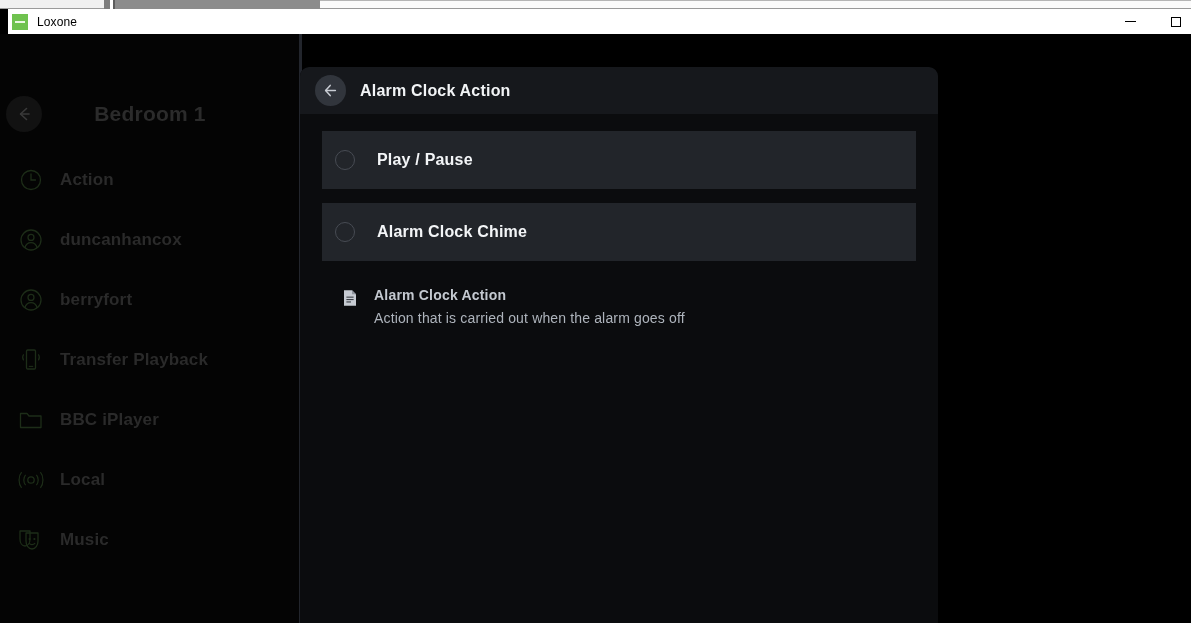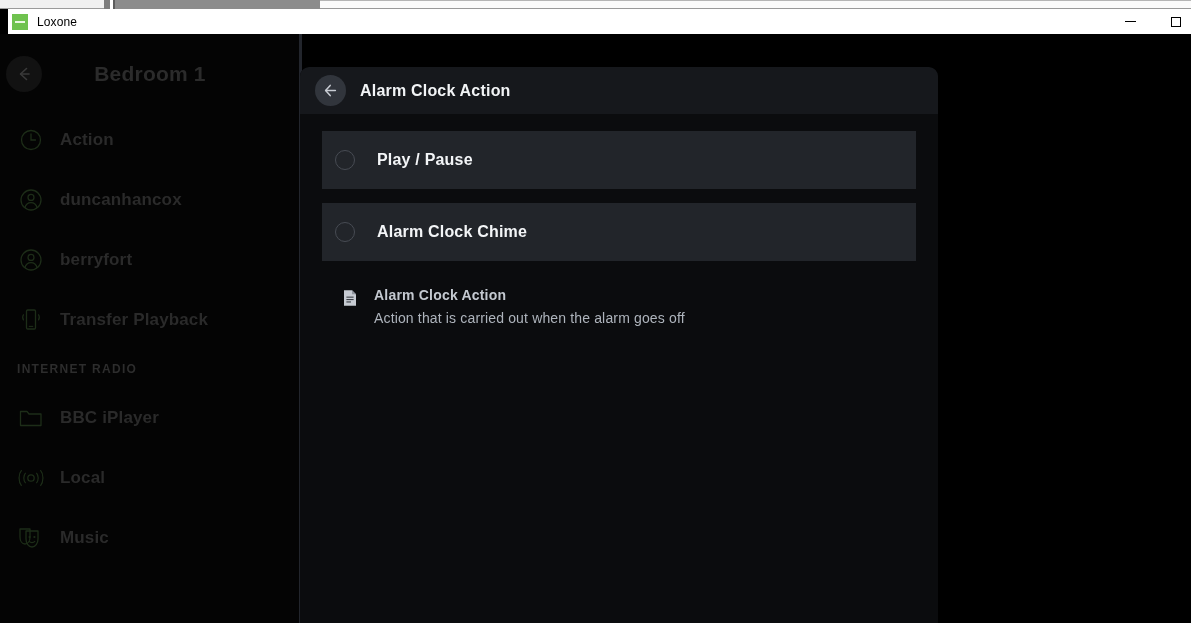--- a/index.html
+++ b/index.html
@@ -122,20 +122,21 @@
   #sidebar-divider {
     position: absolute;
     top: 0; left: 299px;
     width: 3px; height: 589px;
     background: #22252c;
   }
 
   #sidebar-header {
     position: relative;
     height: 76px;
+    margin-top: 40px;
   }
   #sidebar-back {
     position: absolute;
     left: 6px; top: 22px;
     width: 36px; height: 36px;
     border-radius: 50%;
     background: #121212;
     display: flex;
     align-items: center;
     justify-content: center;
@@ -369,23 +370,20 @@
         <svg width="24" height="26" viewBox="0 0 24 26">
           <rect x="7.5" y="3" width="9" height="19" rx="1.2" fill="none" stroke="#1d2d18" stroke-width="1.3"></rect>
           <line x1="9.8" y1="19.4" x2="14.2" y2="19.4" stroke="#1d2d18" stroke-width="1.1"></line>
           <path d="M4.6 7.4 C3.4 9.2 3.4 11.6 4.6 13.4" fill="none" stroke="#1d2d18" stroke-width="1.1"></path>
           <path d="M19.4 7.4 C20.6 9.2 20.6 11.6 19.4 13.4" fill="none" stroke="#1d2d18" stroke-width="1.1"></path>
         </svg>
       </span>
       <span class="side-label">Transfer Playback</span>
     </div>
 
-    <div class="side-section">
-      <span class="side-section-label">INTERNET RADIO</span>
-    </div>
 
     <div class="side-item">
       <span class="side-icon">
         <svg width="26" height="22" viewBox="0 0 26 22">
           <path d="M2.5 18.5 L2.5 4.5 L9 4.5 L11 7 L23 7 L23 18.5 Z" fill="none" stroke="#1d2d18" stroke-width="1.3" stroke-linejoin="round"></path>
         </svg>
       </span>
       <span class="side-label">BBC iPlayer</span>
     </div>
 

